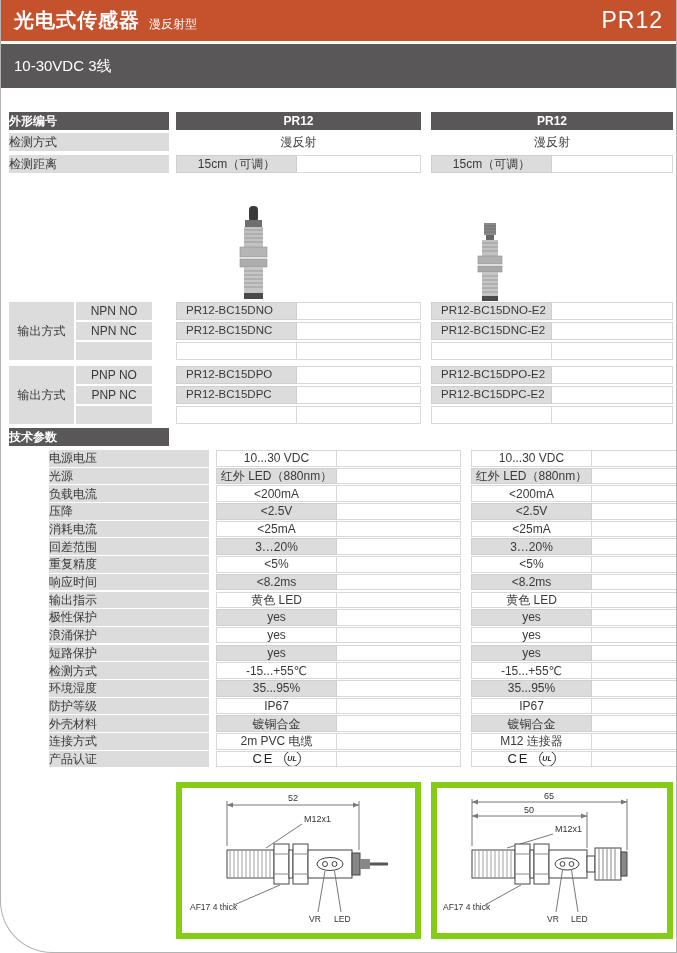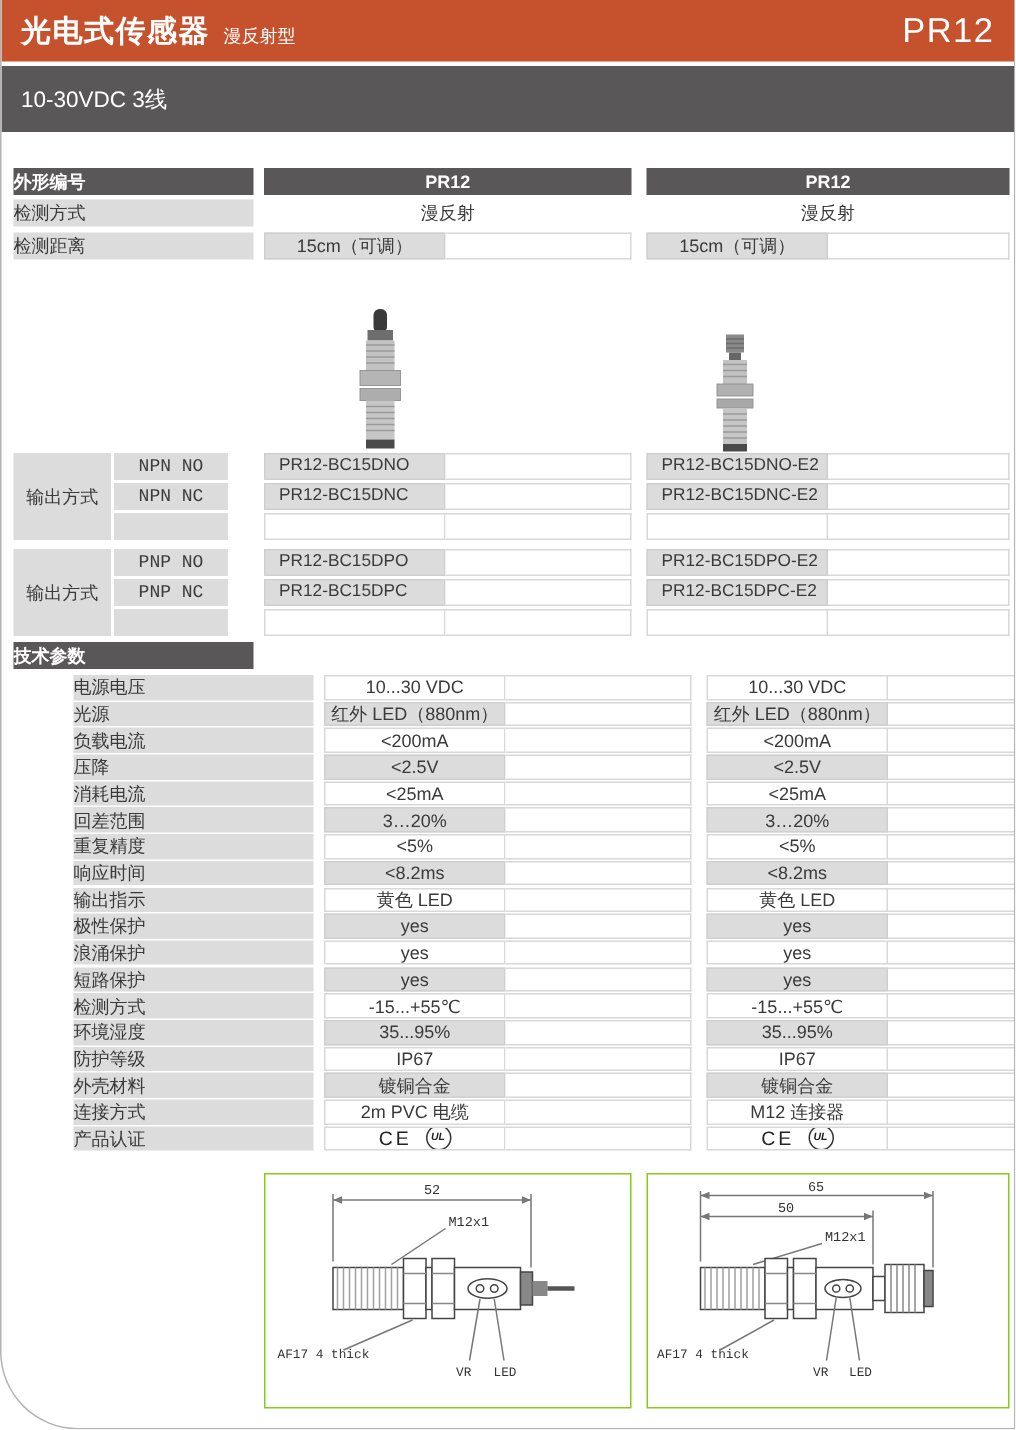--- a/index.html
+++ b/index.html
@@ -20,34 +20,34 @@
   .trow .cell{top:0;height:18px;}
   .lab{left:8px;width:160px;background:#dcdcdc;}
   .dark{background:#595757;color:#fff;font-weight:bold;}
   .c1{left:175px;width:245px;justify-content:center;}
   .c2{left:430px;width:242px;justify-content:center;}
   .v1{left:175px;width:121px;justify-content:center;border:1px solid #d8d8d8;background:#fff;}
   .f1{left:296px;width:124px;border:1px solid #d8d8d8;border-left:none;background:#fff;}
   .v2{left:430px;width:121px;justify-content:center;border:1px solid #d8d8d8;background:#fff;}
   .f2{left:551px;width:121px;border:1px solid #d8d8d8;border-left:none;background:#fff;}
   .sh{background:#dcdcdc;border-color:#cfcfcf;}
-  .sub{left:75px;width:76px;background:#dcdcdc;justify-content:center;font-family:Liberation Mono, monospace;}
+  .sub{left:75px;width:76px;background:#dcdcdc;justify-content:center;}
   .mdl{justify-content:flex-start;padding-left:9px;font-size:11.5px;}
   .outlab{position:absolute;left:8px;width:65px;background:#dcdcdc;display:flex;align-items:center;
           justify-content:center;font-size:12px;color:#3a3a3a;box-sizing:border-box;}
   .specs{position:absolute;top:450px;left:0;width:100%;}
   .srow{position:relative;height:17.7px;margin-left:40px;}
   .srow .cell{top:0;height:16.6px;}
   
   .ce{font-size:13px;font-weight:normal;letter-spacing:2px;color:#222;}
   .ulmark{width:15px;height:15px;border:1.2px solid #333;border-radius:50%;display:flex;align-items:center;
           justify-content:center;font-size:7px;font-weight:bold;font-style:italic;color:#222;margin-left:9px;flex:none;}
   
   .photo{position:absolute;}
-  .dbox{position:absolute;top:782px;height:157px;border:1px solid #84cc16;background:#fff;box-sizing:border-box;font-family:Liberation Mono, monospace;}
+  .dbox{position:absolute;top:782px;height:157px;border:6px solid #84cc16;background:#fff;box-sizing:border-box;}
   .db1{left:175px;width:245px;}
   .db2{left:430px;width:242px;}
   svg{display:block;}
 </style>
 </head>
 <body>
 
 <div class="page">
 
   <div class="topbar">

